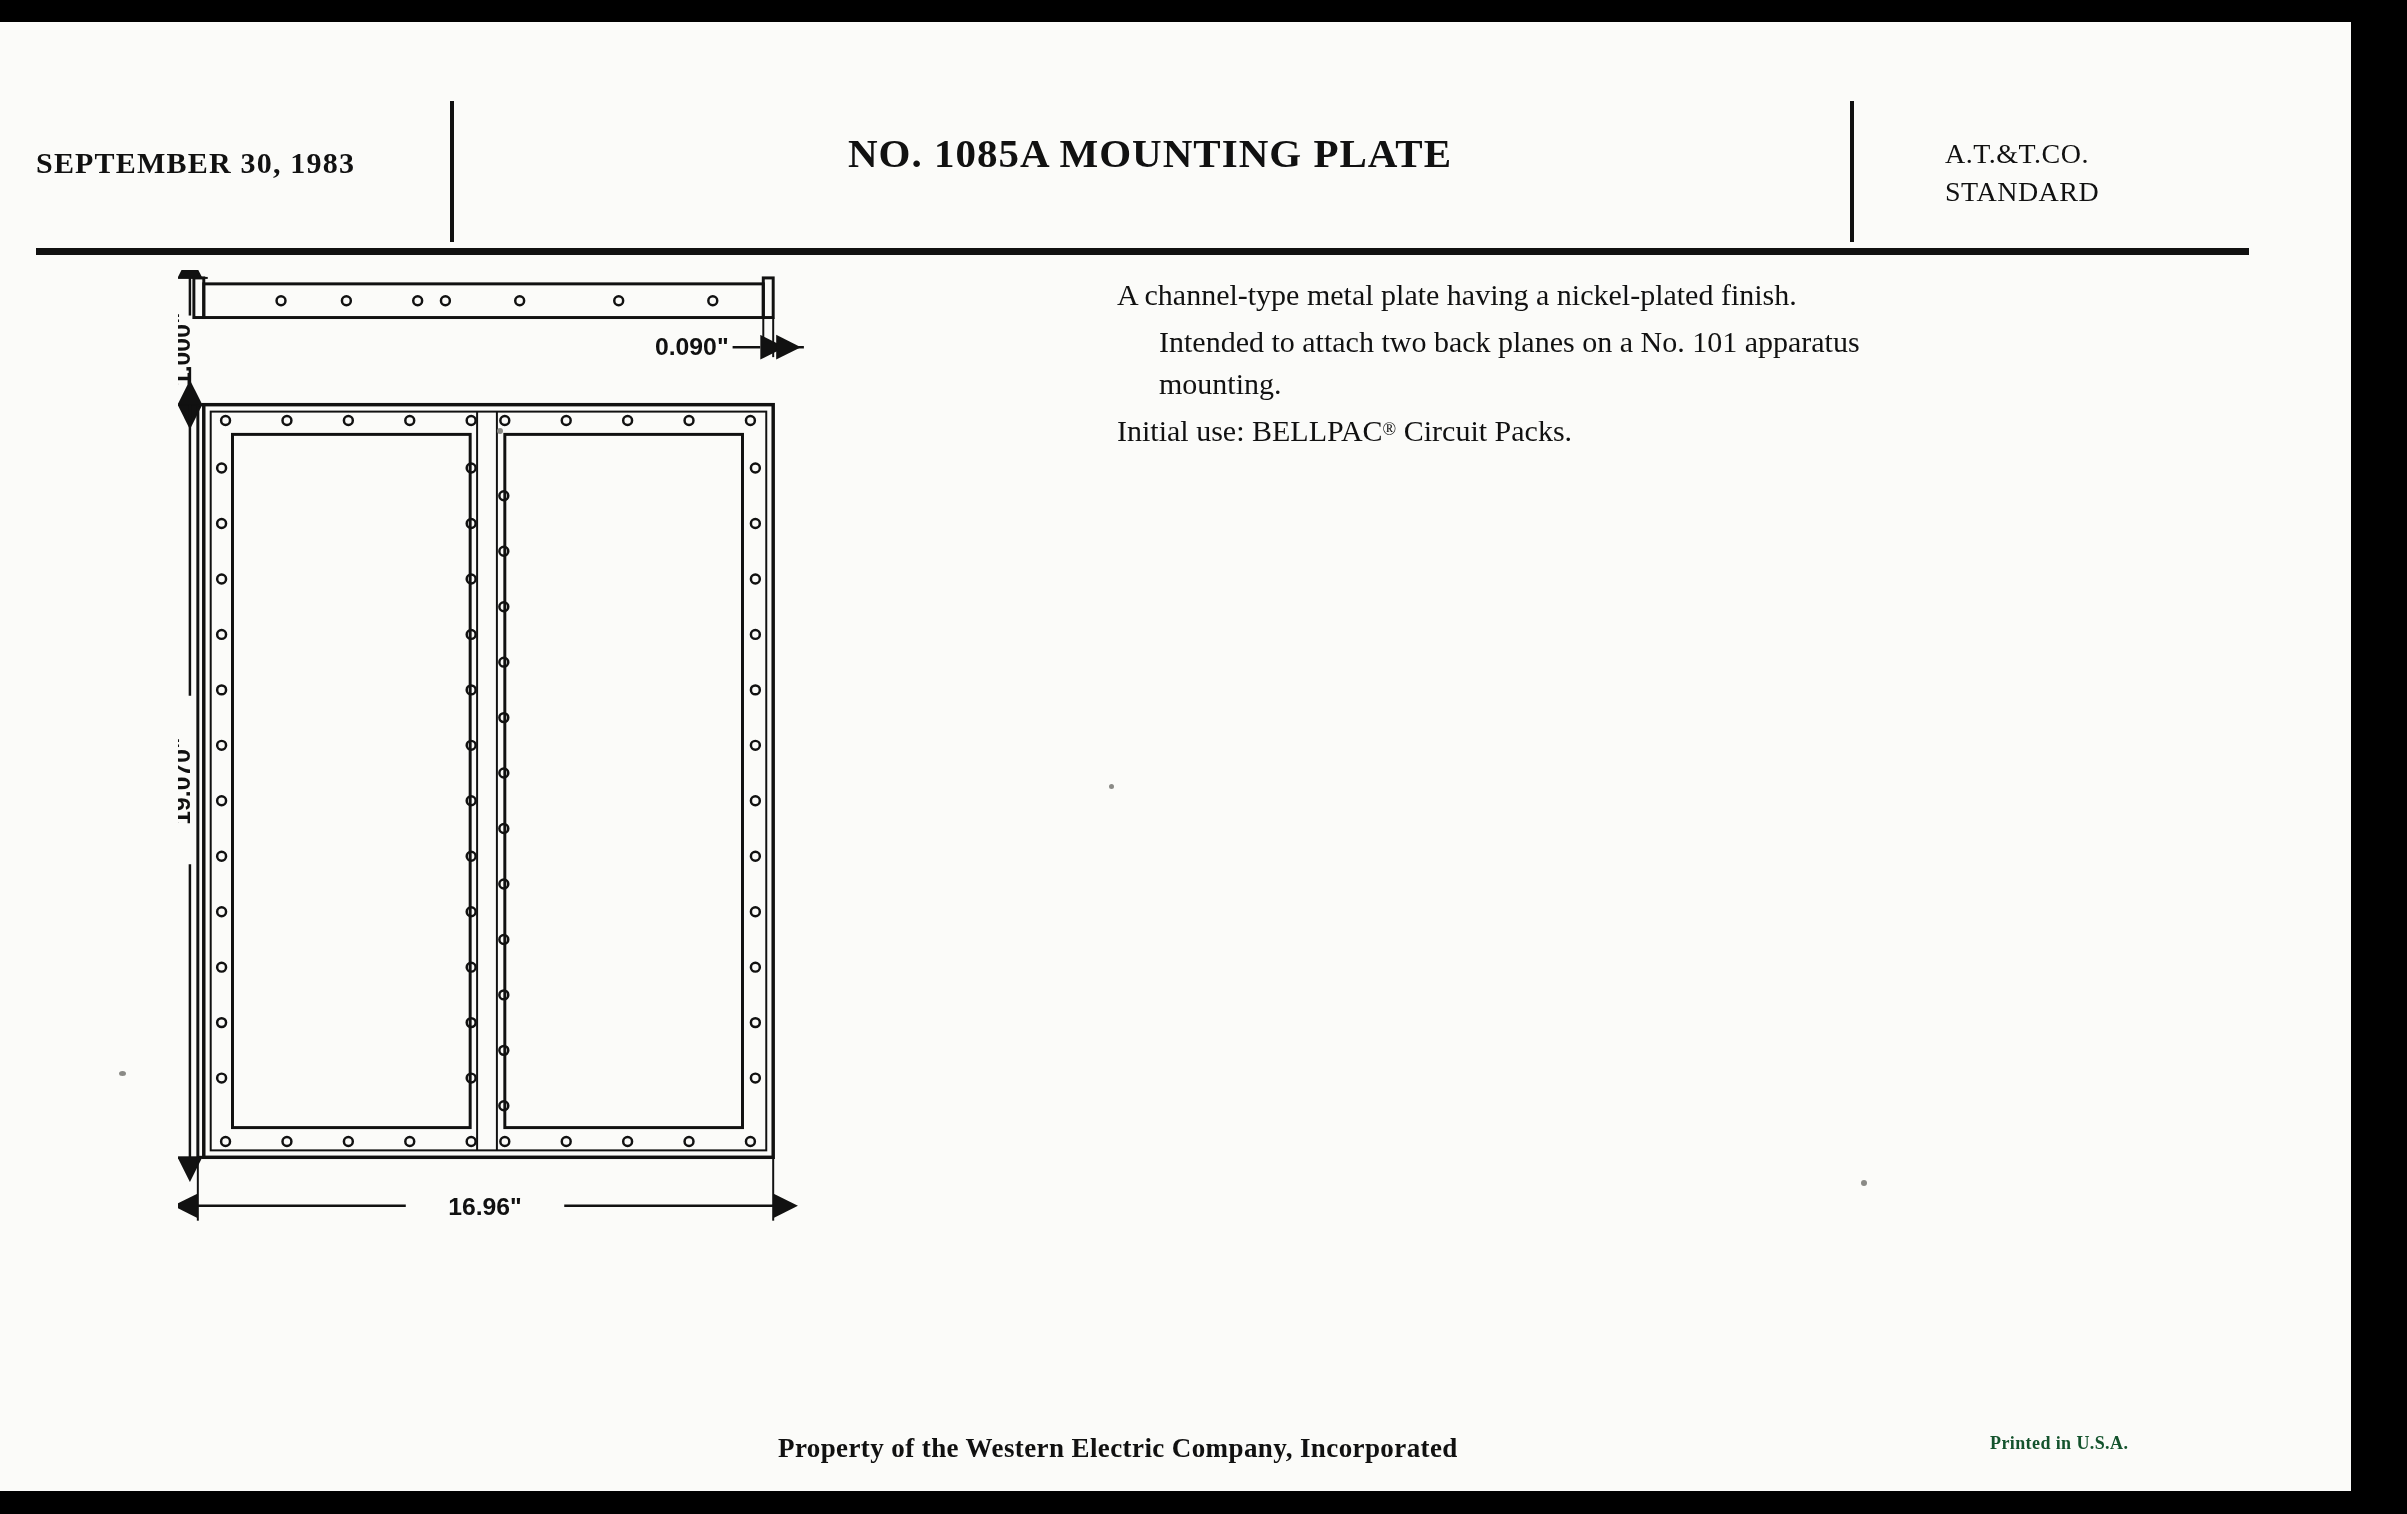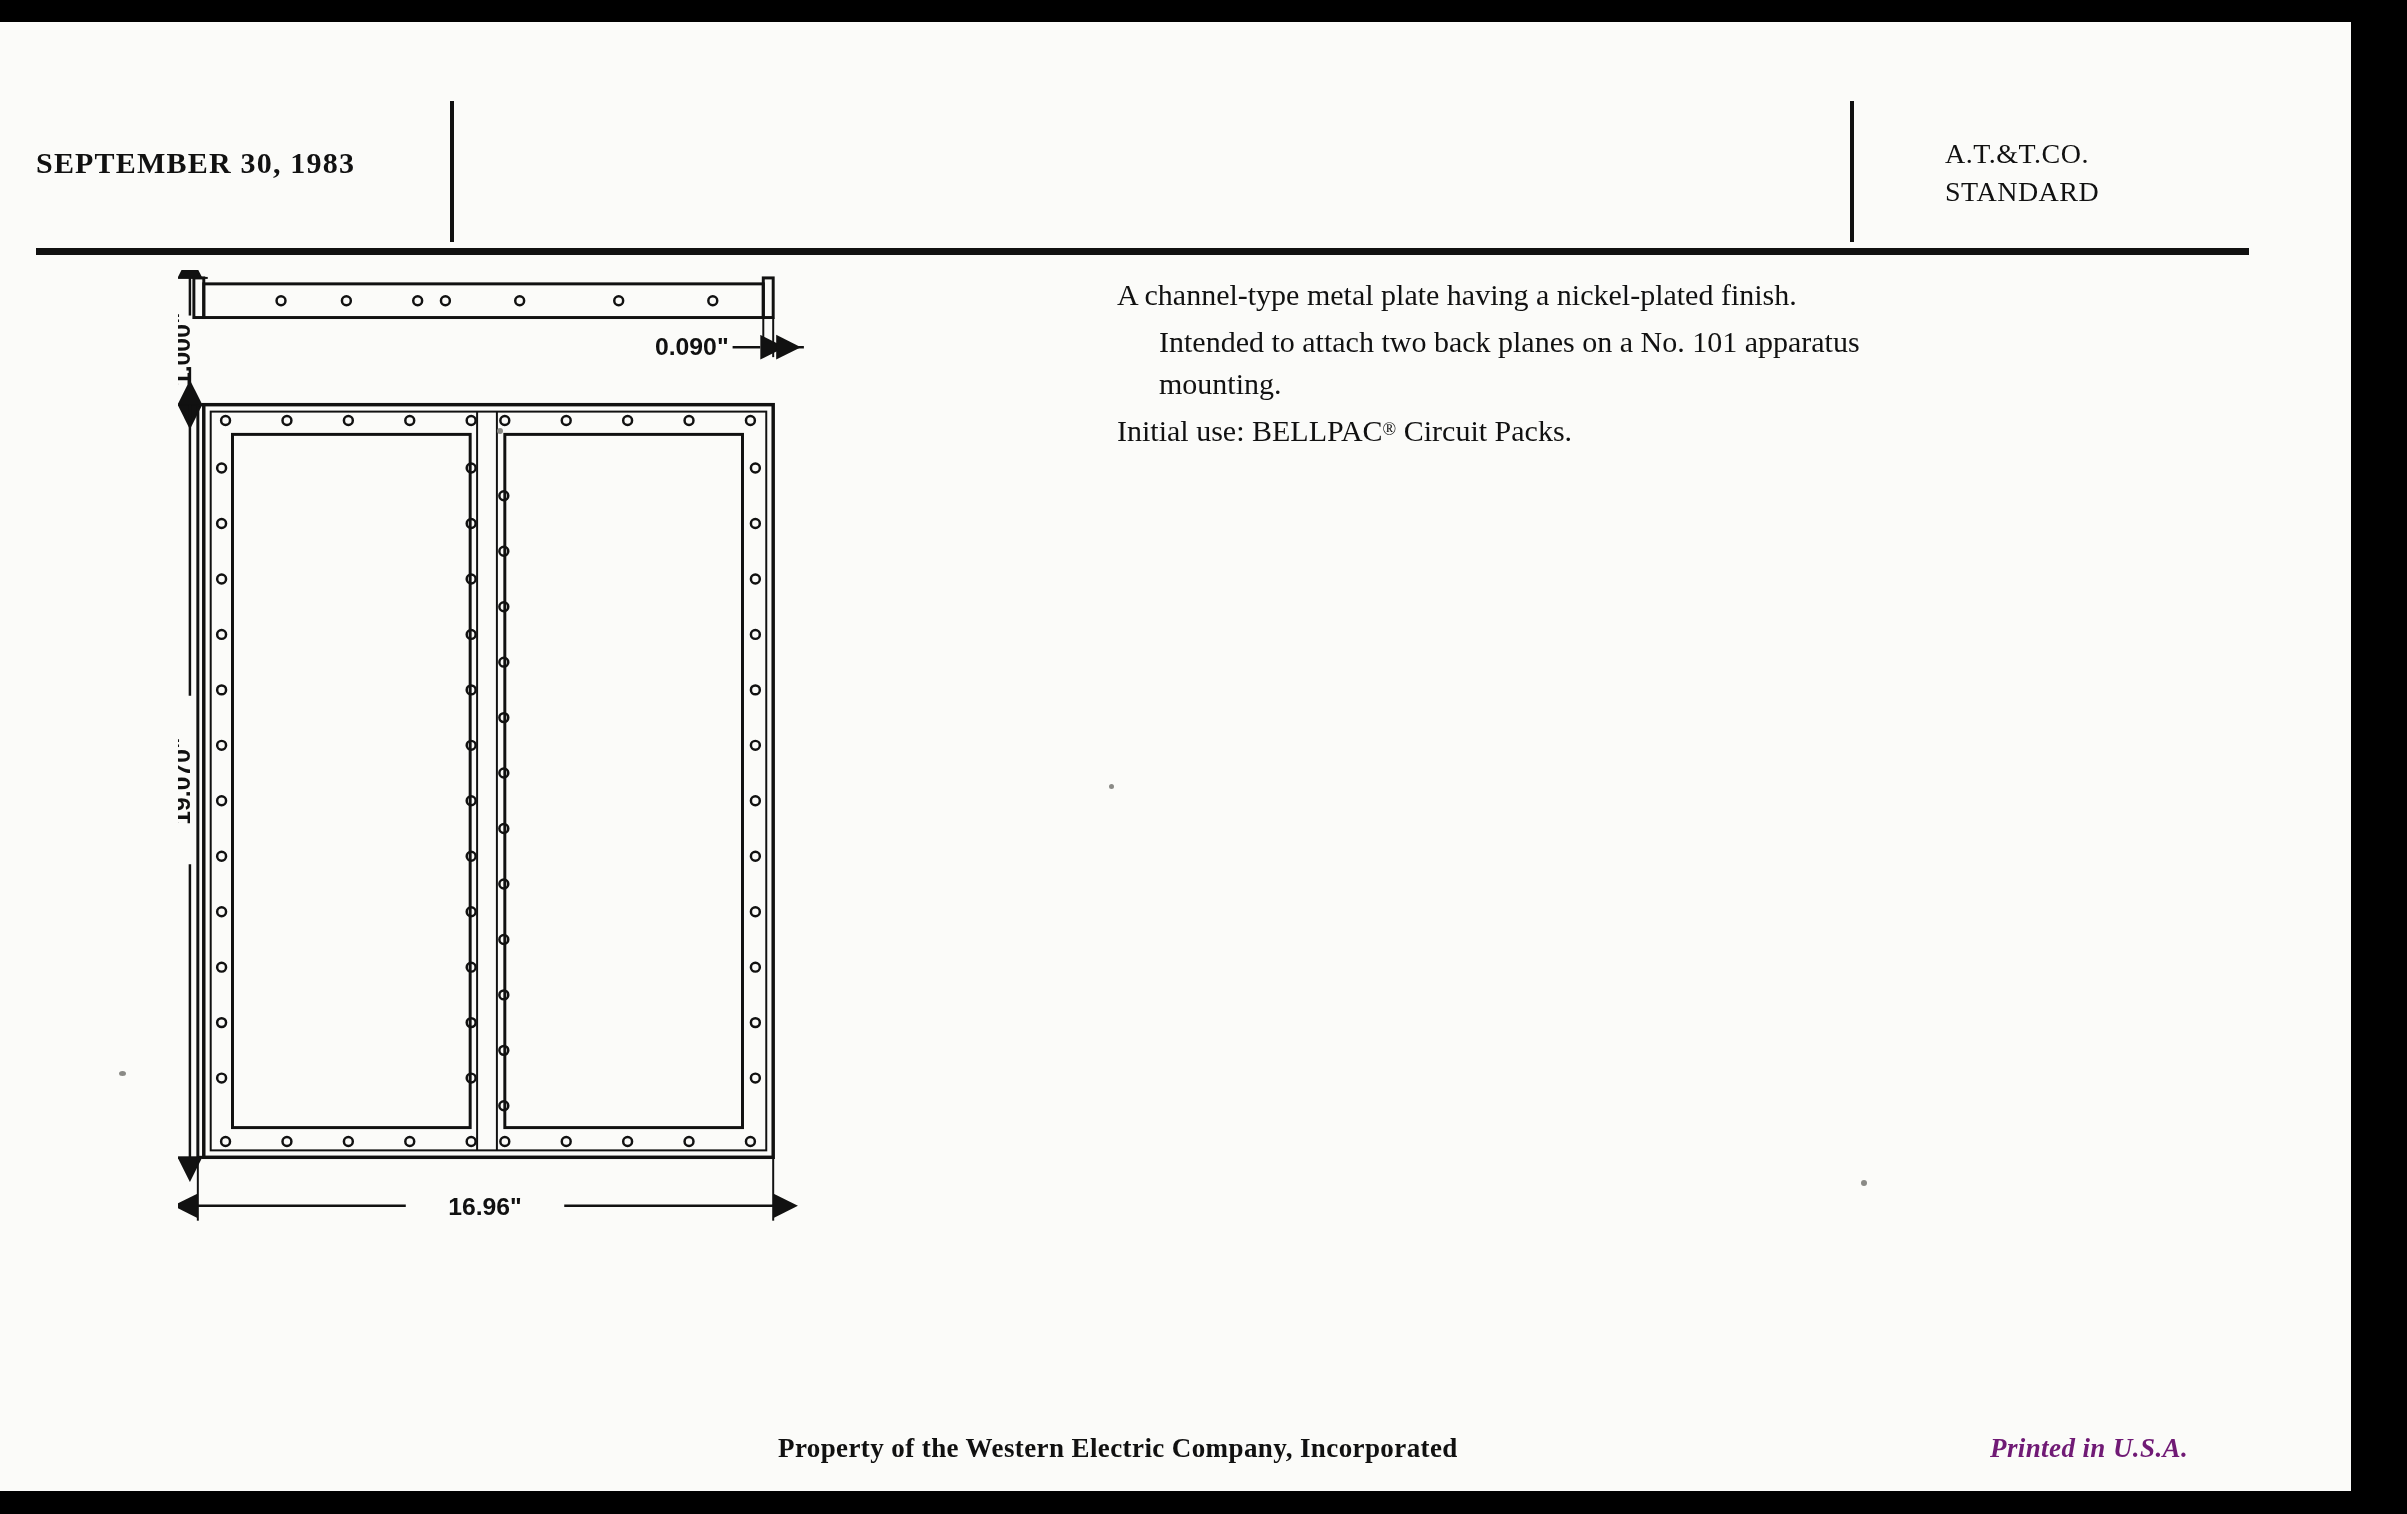--- a/index.html
+++ b/index.html
@@ -156,44 +156,44 @@
     font-size: 27px;
     font-weight: bold;
     letter-spacing: 0.4px;
     color: #111;
     text-align: center;
   }
   #footer-right {
     position: absolute;
     left: 1990px;
     top: 1411px;
-    font-size: 27px;
+    font-size: 18px;
     font-weight: bold;
     letter-spacing: 0.4px;
-    color: #701a75;
-    font-style: italic;
+    color: #14532d;
   }
   .speck {
     position: absolute;
     background: #8a8a86;
     border-radius: 50%;
   }
 </style>
 </head>
 <body>
 
 <div id="top-strip"></div>
 <div id="right-strip"></div>
 <div id="bottom-strip"></div>
 
 <div id="page">
 
   <div id="header">
     <div id="hdr-date">SEPTEMBER 30, 1983</div>
     <div id="hdr-rule-left"></div>
+    <div id="hdr-title">NO. 1085A MOUNTING PLATE</div>
     <div id="hdr-rule-right"></div>
     <div id="hdr-company">
       <div>A.T.&amp;T.CO.</div>
       <div>STANDARD</div>
     </div>
     <div id="hdr-bar"></div>
   </div>
 
   <div id="desc">
     <div class="line1">A channel-type metal plate having a nickel-plated finish.</div>

